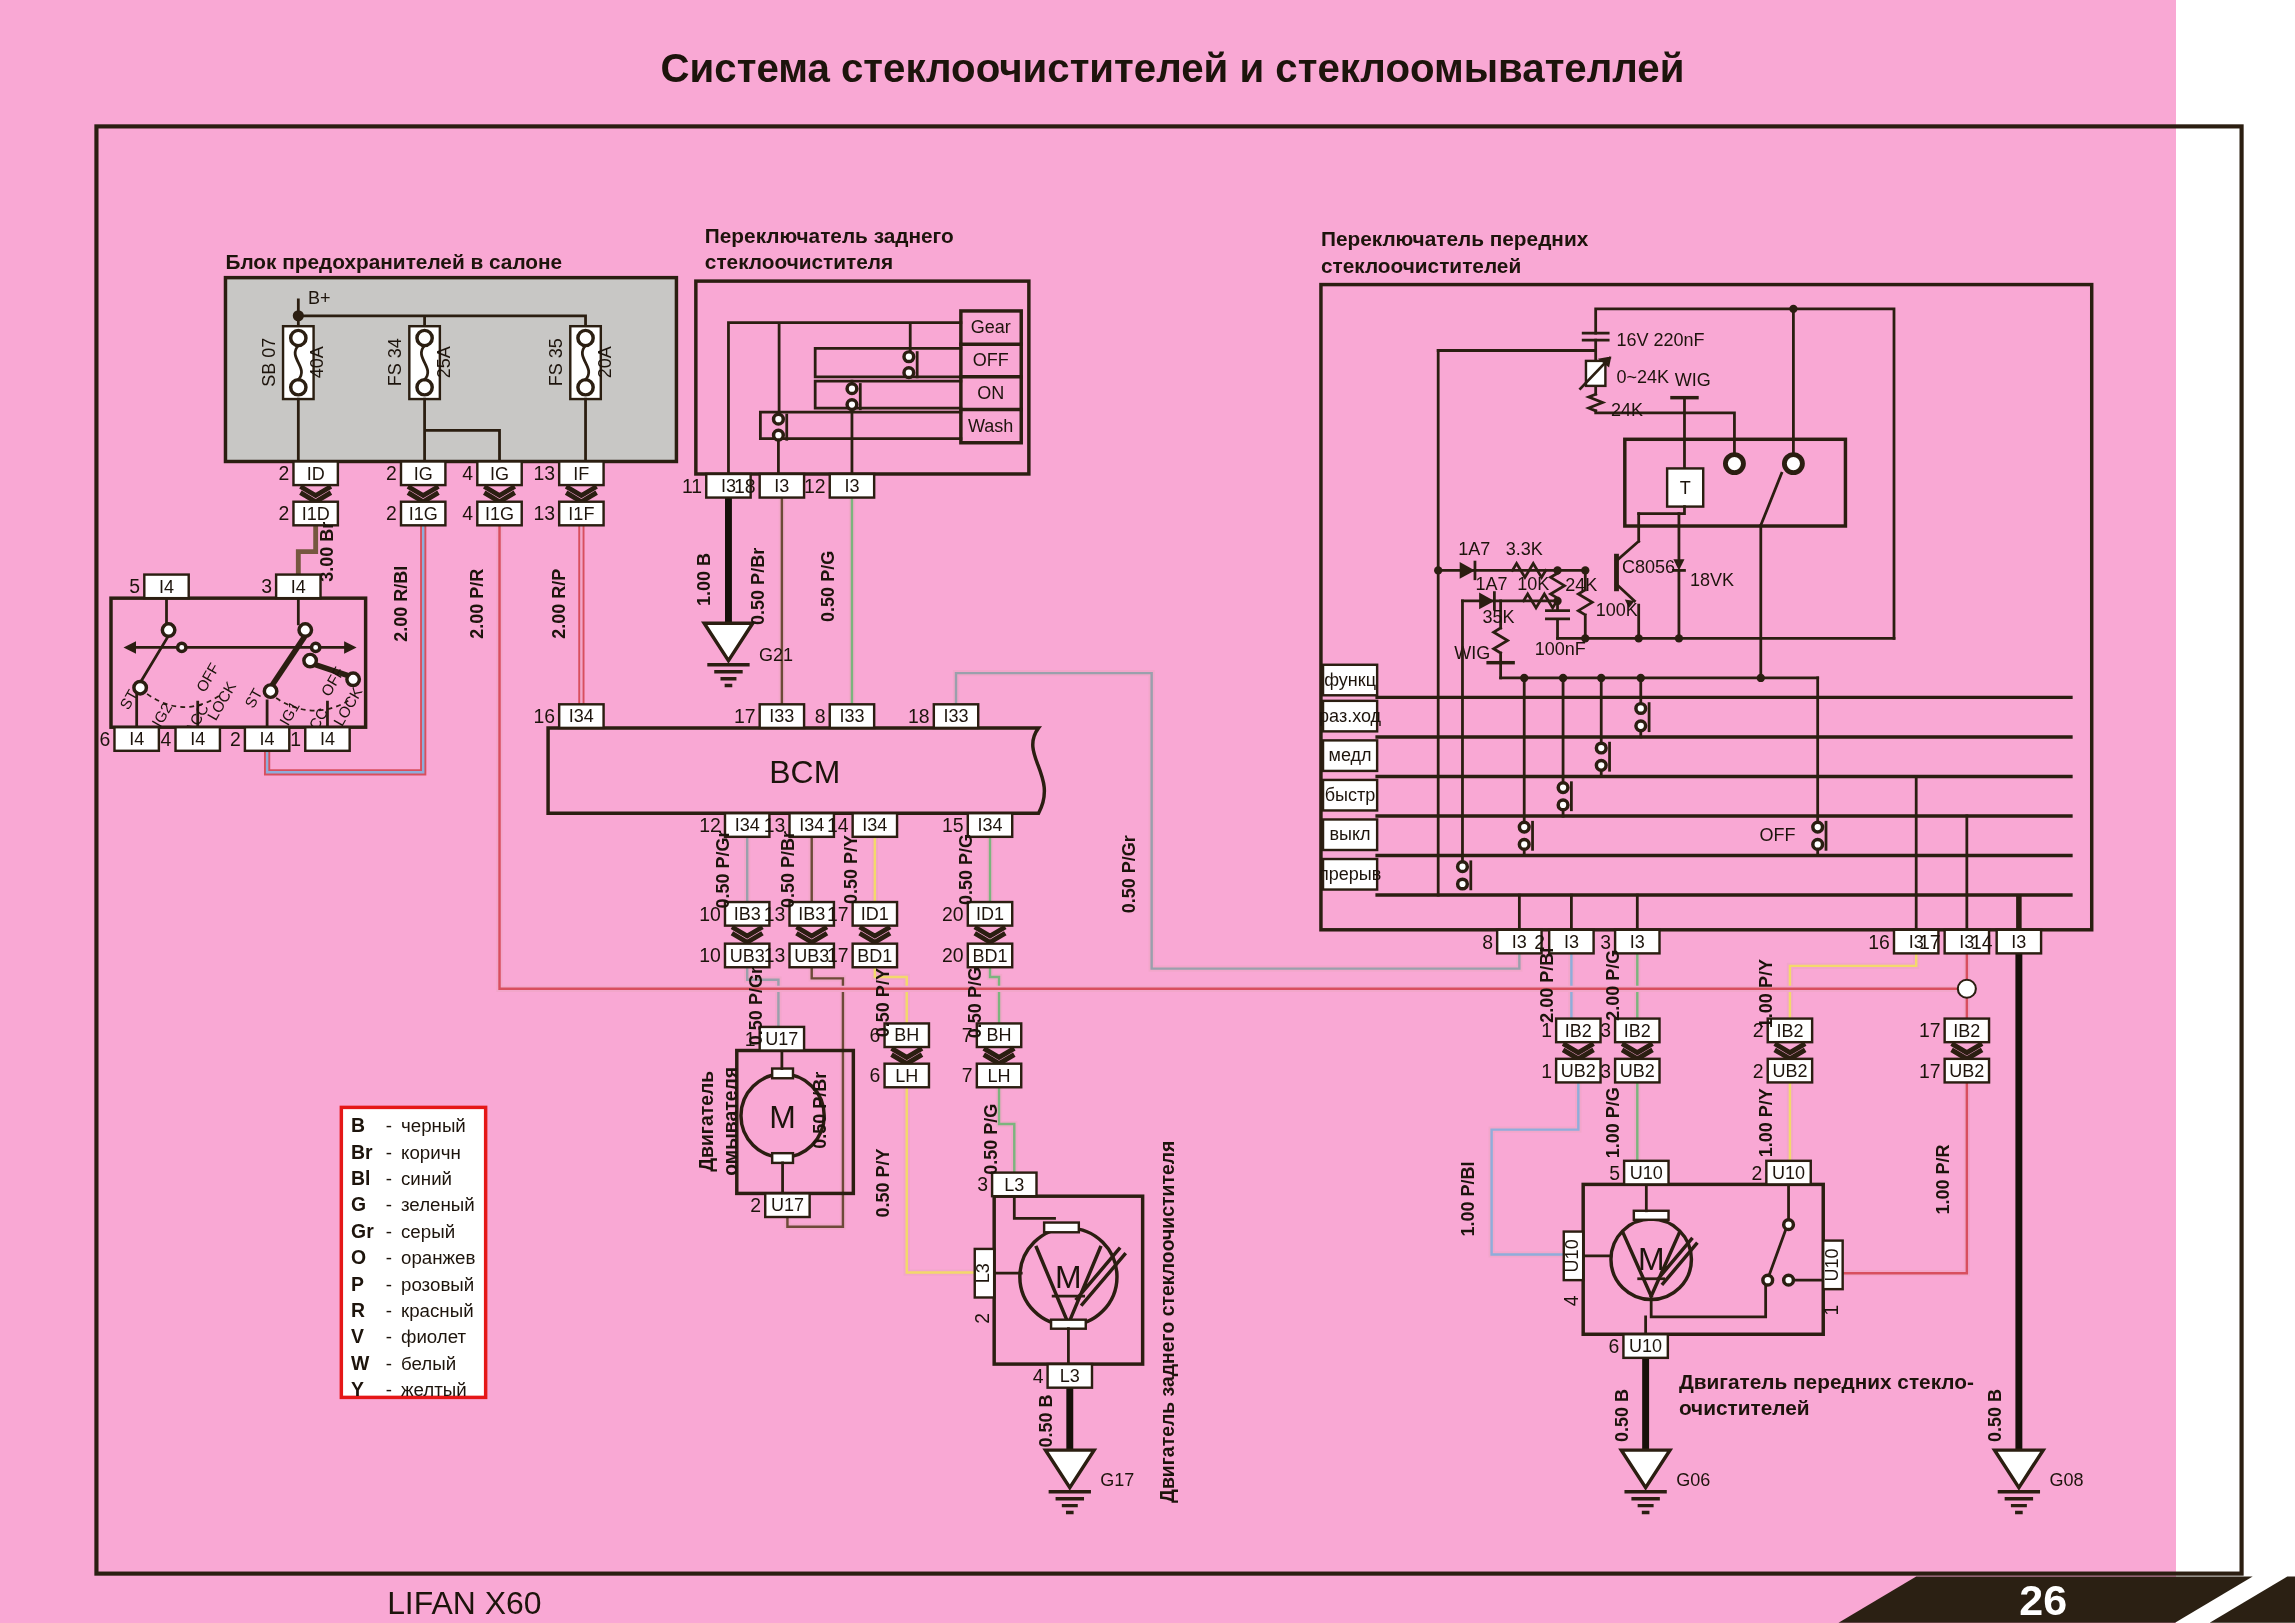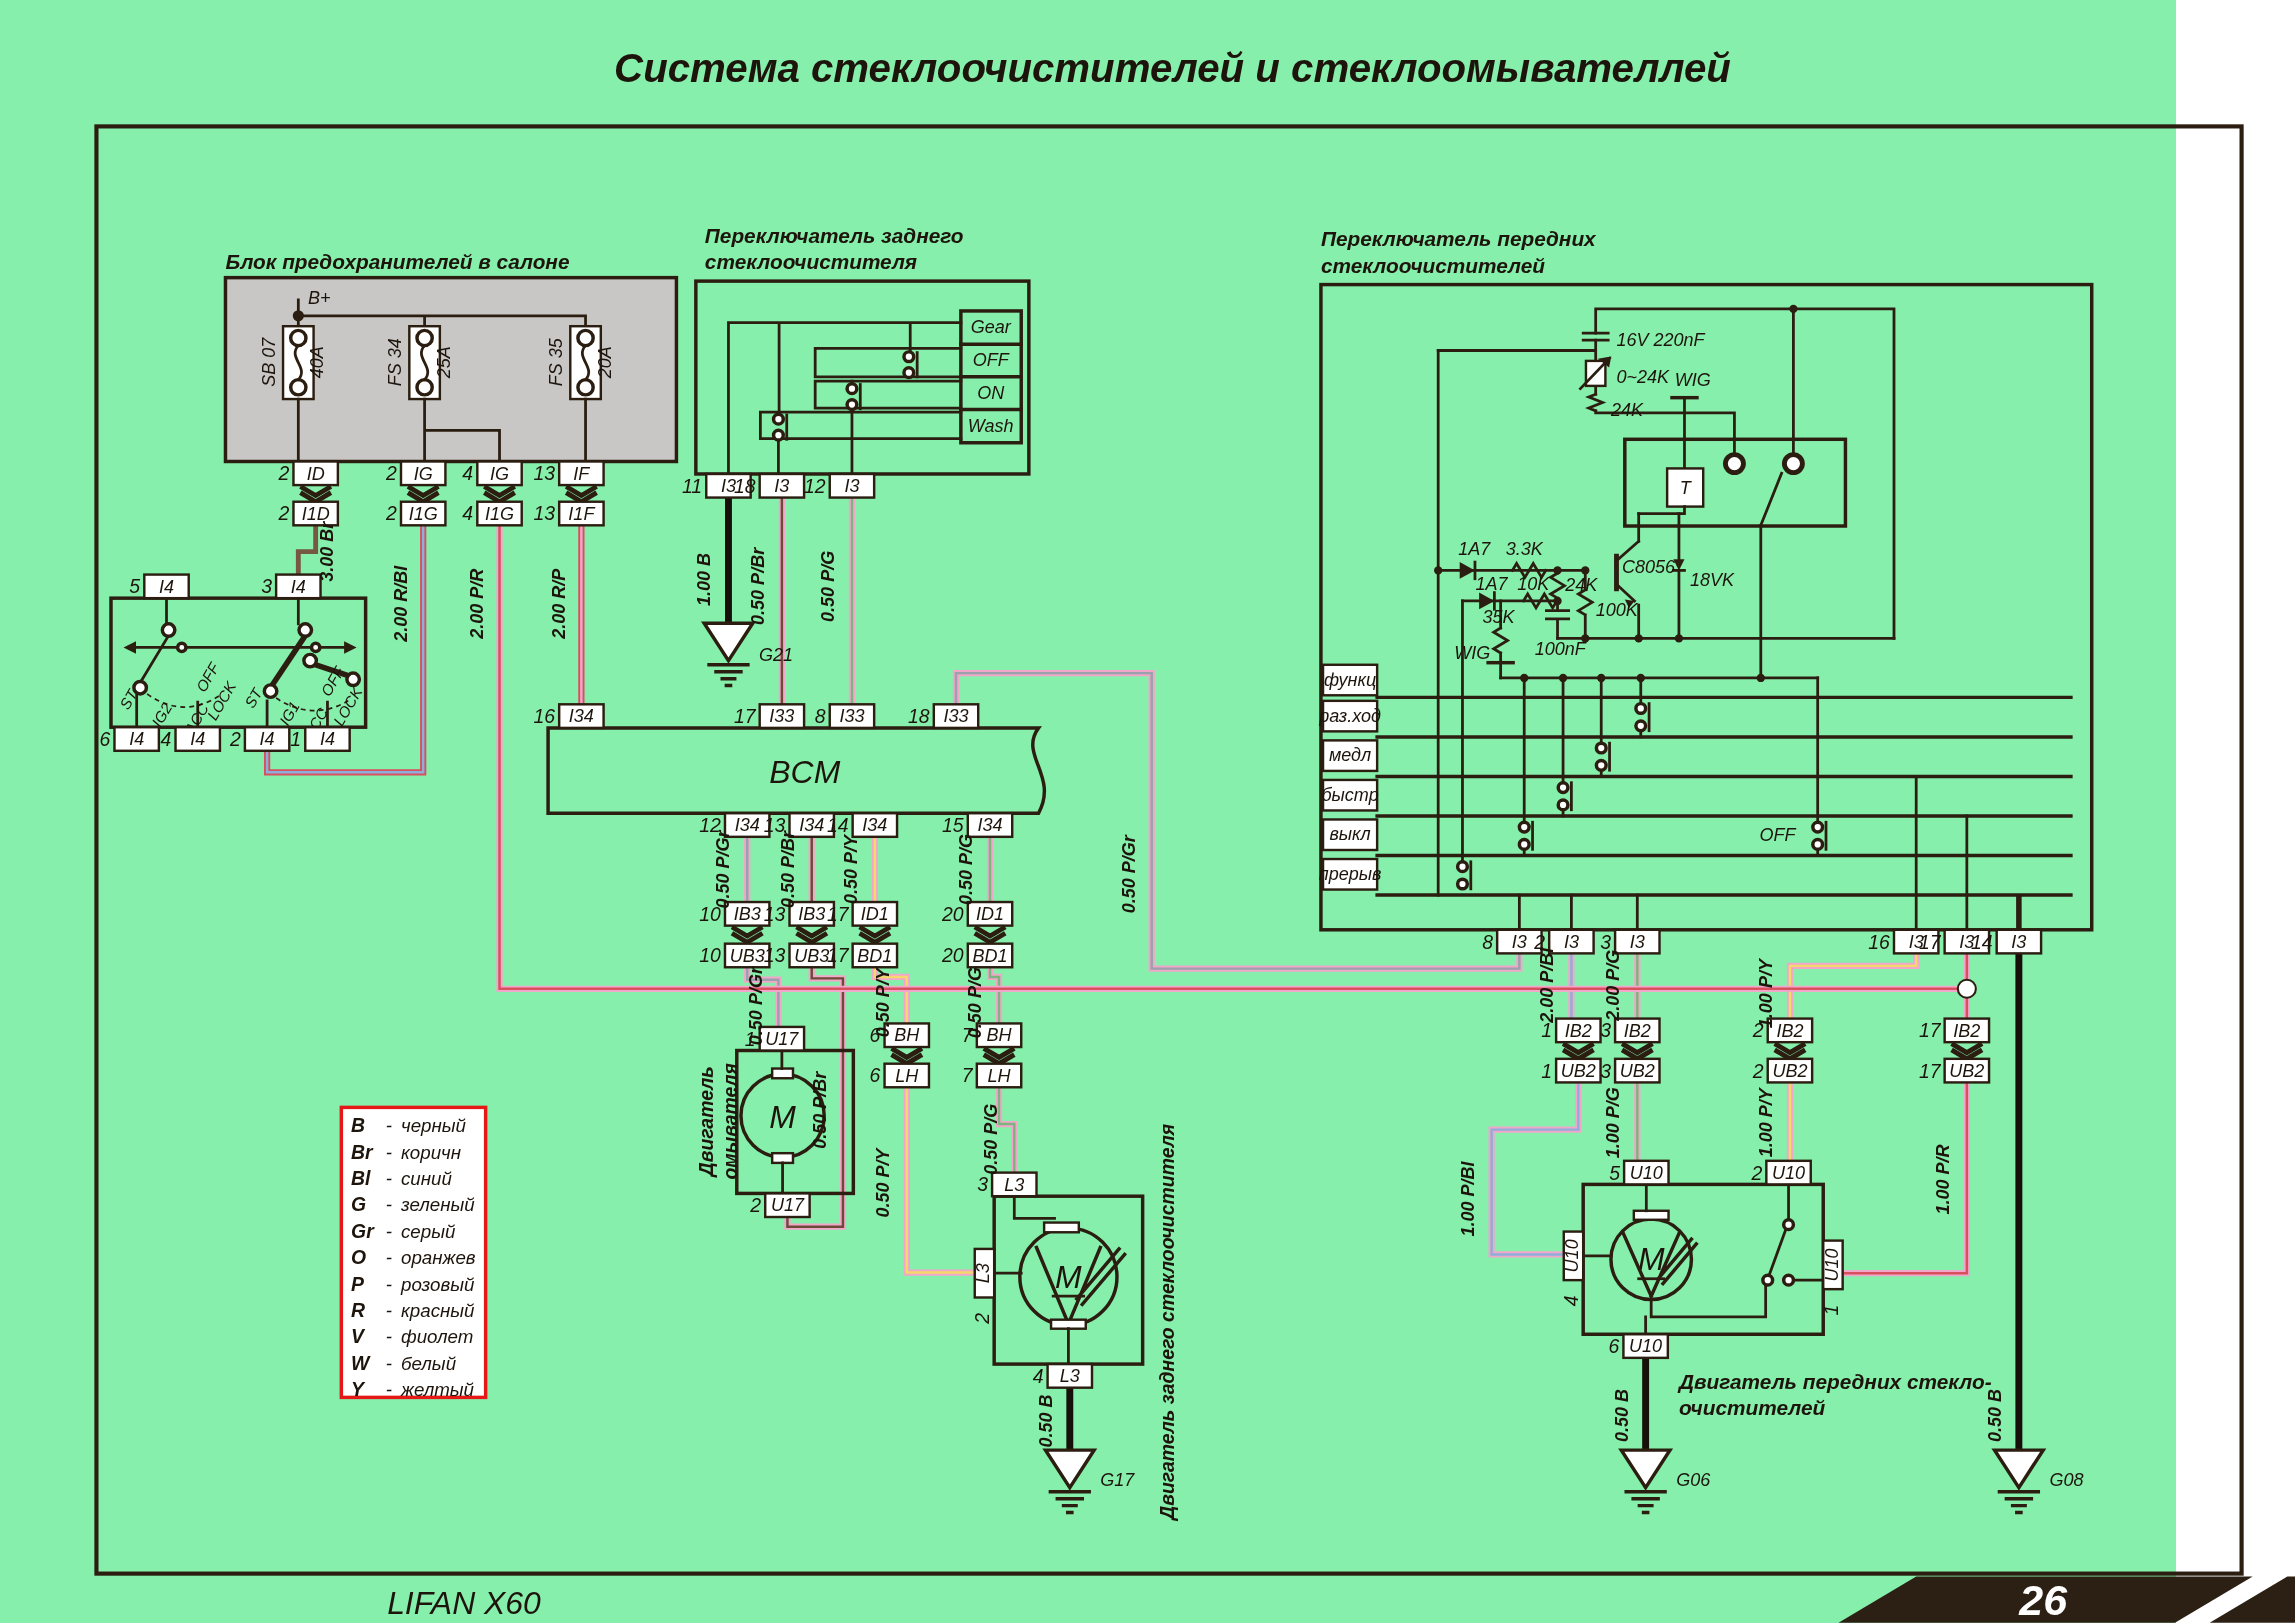--- a/index.html
+++ b/index.html
@@ -1,16 +1,16 @@
 <!DOCTYPE html>
 <html style="font-size:11px"><head>
 <meta charset="utf-8">
 <style>
   html,body{margin:0;padding:0;background:#fff;}
-  .page{position:relative;width:2176px;height:1623px;background:#86efac;font-family:"Liberation Sans",sans-serif;font-style:italic;}
+  .page{position:relative;width:2176px;height:1623px;background:#f9a8d4;font-family:"Liberation Sans",sans-serif;}
   svg{display:block}
   .k{stroke:#2b1e11;fill:none;stroke-width:4;stroke-linecap:square}
   .k5{stroke:#2b1e11;fill:none;stroke-width:5;stroke-linecap:square}
   .kg{stroke:#17100a;fill:none;stroke-width:10;stroke-linecap:butt}
   .box{fill:#fff;stroke:#2b1e11;stroke-width:3.5}
   .blk{fill:none;stroke:#2b1e11;stroke-width:5}
   .dot{fill:#2b1e11;stroke:none}
   .cc{fill:#fff;stroke:#2b1e11;stroke-width:5}
   .dash{stroke:#2b1e11;fill:none;stroke-width:2.5;stroke-dasharray:7 6}
   text{fill:#1d140c;font-family:"Liberation Sans",sans-serif}

